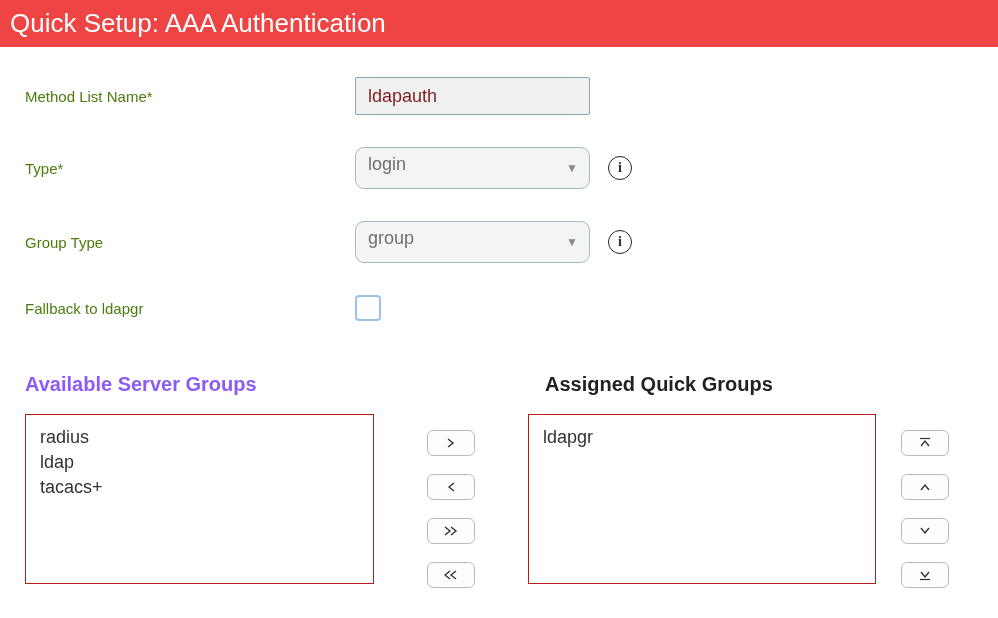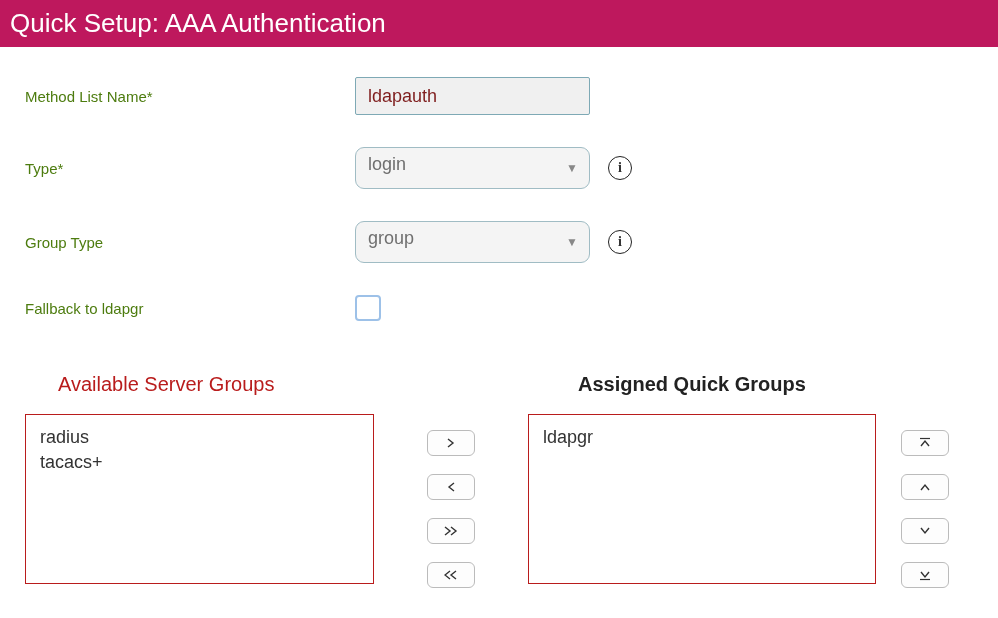--- a/index.html
+++ b/index.html
@@ -4,21 +4,21 @@
   <style>
     * { box-sizing: border-box; margin: 0; padding: 0; }
     body {
       font-family: Arial, Helvetica, sans-serif;
       font-size: 18px;
       color: #333;
       background: #fff;
       width: 998px;
     }
     .header {
-      background: #be185d;
+      background: #ef4444;
       color: #fff;
       padding: 8px 10px;
       font-size: 26px;
       font-weight: 400;
     }
     .form-area { padding: 30px 25px 20px 25px; }
     .row { display: flex; align-items: center; margin-bottom: 32px; }
     .label {
       width: 330px;
       color: #4d7c0f;
@@ -78,21 +78,21 @@
     .checkbox {
       width: 26px;
       height: 26px;
       border: 2px solid #9dc1e8;
       border-radius: 4px;
       background: #fff;
       cursor: pointer;
     }
     .groups-section { padding: 0 25px; }
     .groups-headers { display: flex; margin-bottom: 18px; }
-    .group-header-left { width: 520px; font-weight: normal; font-size: 20px; color: #b91c1c; margin-left: 33px; }
+    .group-header-left { width: 520px; font-weight: bold; font-size: 20px; color: #8b5cf6; }
     .group-header-right { font-weight: bold; font-size: 20px; color: #222; }
     .groups-body { display: flex; align-items: flex-start; }
     .listbox {
       border: 1px solid #b91c1c;
       width: 360px;
       height: 170px;
       padding: 10px 14px;
       font-size: 18px;
       color: #333;
       overflow: auto;
@@ -179,20 +179,21 @@
 
 <div class="groups-section">
   <div class="groups-headers">
     <div class="group-header-left">Available Server Groups</div>
     <div class="group-header-right">Assigned Quick Groups</div>
   </div>
 
   <div class="groups-body">
     <div class="listbox" id="available-list">
         <div class="listbox-item">radius</div>
+        <div class="listbox-item">ldap</div>
         <div class="listbox-item">tacacs+</div>
       </div>
 
     <div class="mid-col">
       <button class="small-btn" title="Move right">
         <svg width="10" height="10" viewBox="0 0 10 10">
             <path d="M2 1 L7 5 L2 9" fill="none" stroke="#333" stroke-width="1.4"></path>
           </svg>
       </button>
       <button class="small-btn" title="Move left">

